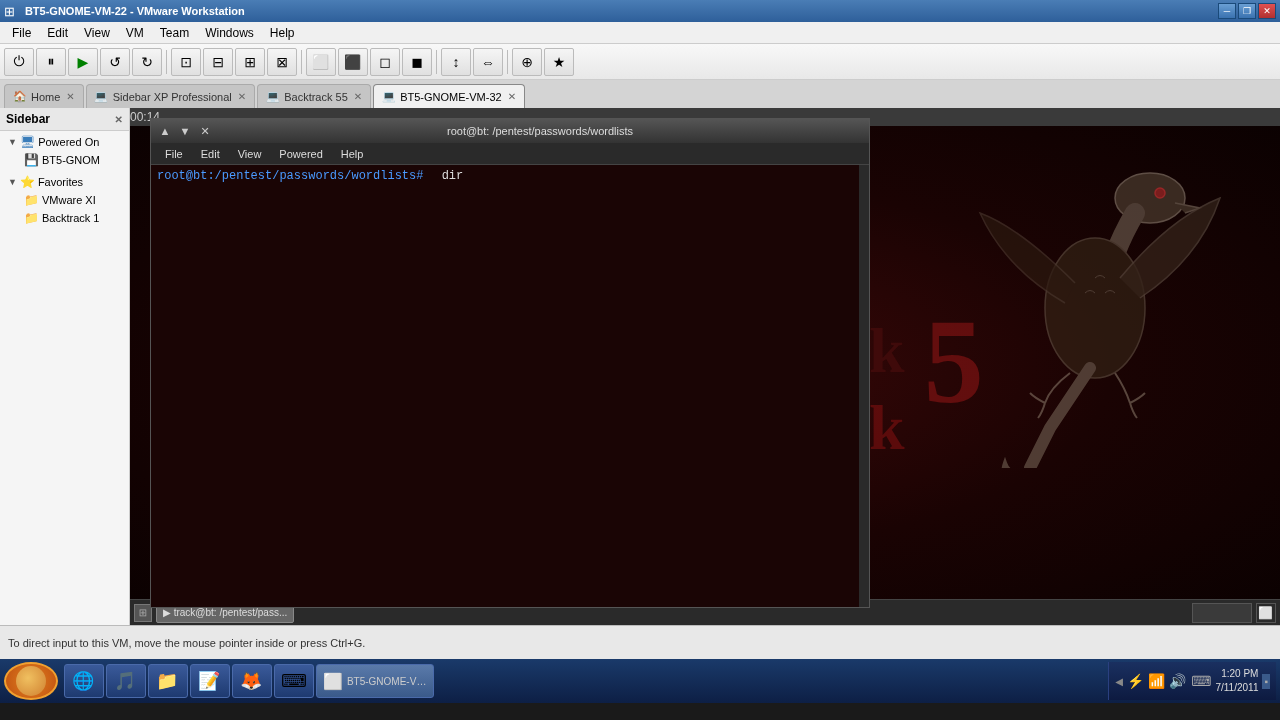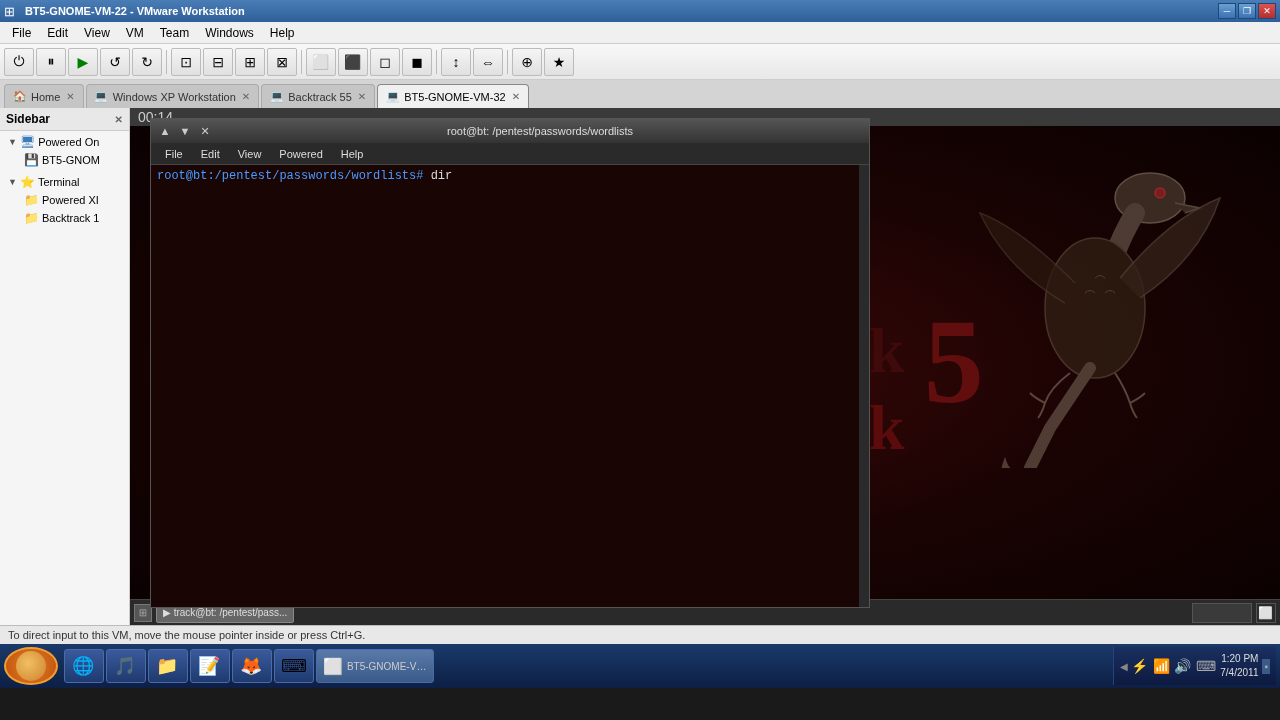--- a/index.html
+++ b/index.html
@@ -197,22 +197,22 @@
       display: flex;
       flex-direction: column;
     }
 
     
     #vm-status-top {
       height: 18px;
       background: #3a3a3a;
       display: flex;
       align-items: center;
-      padding: 0 8px;
-      font-size: 14px;
+      padding: 0 0;
+      font-size: 12px;
       color: #ccc;
     }
 
     
     #terminal-container {
       position: absolute;
       top: 10px;
       left: 20px;
       width: 720px;
       height: 490px;
@@ -265,21 +265,21 @@
       flex: 1;
       background: #1a0505;
       padding: 4px 6px;
       font-family: 'Courier New', monospace;
       font-size: 12px;
       color: #ddd;
       overflow: hidden;
       position: relative;
     }
     .prompt { color: #4a9aff; }
-    .cmd-text { color: #ddd; }
+    .cmd-text { color: #ddd; margin-left: 11px; }
     .output-text { color: #ddd; }
     #terminal-scrollbar {
       position: absolute;
       right: 0;
       top: 0;
       width: 10px;
       height: 100%;
       background: #2a2a2a;
     }
 
@@ -302,21 +302,21 @@
       position: absolute;
       right: 30px;
       top: 10px;
       width: 300px;
       height: 300px;
       z-index: 2;
     }
 
     
     #vm-bottom-status {
-      height: 19px;
+      height: 34px;
       background: #e8e8e8;
       border-top: 1px solid #bbb;
       display: flex;
       align-items: center;
       padding: 0 8px;
       font-size: 11px;
       color: #333;
       width: 100%;
     }
 
@@ -461,21 +461,21 @@
 </div>
 
 <div id="tabs-bar">
   <div class="tab">
     <span class="tab-icon">🏠</span>
     <span>Home</span>
     <span class="tab-close">✕</span>
   </div>
   <div class="tab">
     <span class="tab-icon">💻</span>
-    <span>Windows XP Workstation</span>
+    <span>Sidebar XP Professional</span>
     <span class="tab-close">✕</span>
   </div>
   <div class="tab">
     <span class="tab-icon">💻</span>
     <span>Backtrack 55</span>
     <span class="tab-close">✕</span>
   </div>
   <div class="tab active">
     <span class="tab-icon">💻</span>
     <span>BT5-GNOME-VM-32</span>
@@ -498,25 +498,25 @@
       </div>
       <div class="sidebar-tree-item" style="padding-left:20px;">
         <span class="tree-icon">💾</span>
         <span>BT5-GNOM</span>
       </div>
     </div>
     <div class="sidebar-section">
       <div class="sidebar-tree-item">
         <span class="tree-toggle">▼</span>
         <span class="tree-icon star">⭐</span>
-        <span>Terminal</span>
+        <span>Favorites</span>
       </div>
       <div class="sidebar-tree-item" style="padding-left:20px;">
         <span class="tree-icon folder">📁</span>
-        <span>Powered XI</span>
+        <span>VMware XI</span>
       </div>
       <div class="sidebar-tree-item" style="padding-left:20px;">
         <span class="tree-icon folder">📁</span>
         <span>Backtrack 1</span>
       </div>
     </div>
 
   </div>
 
   <div id="vm-area" style="background: radial-gradient(ellipse at center, #3a0808 0%, #1a0303 50%, #0a0101 100%); position:relative; overflow:hidden;">
@@ -639,17 +639,17 @@
   <div class="win-taskbar-spacer"></div>
 
   <div id="systray">
     <span style="font-size:10px;color:#888;cursor:pointer;">◀</span>
     <span class="systray-icon">⚡</span>
     <span class="systray-icon">📶</span>
     <span class="systray-icon">🔊</span>
     <span class="systray-icon">⌨</span>
     <div id="clock">
       <div>1:20 PM</div>
-      <div>7/4/2011</div>
+      <div>7/11/2011</div>
     </div>
     <span class="systray-icon" style="font-size:10px;background:#3a5a8a;padding:2px;">▪</span>
   </div>
 </div>
 
 </body></html>

